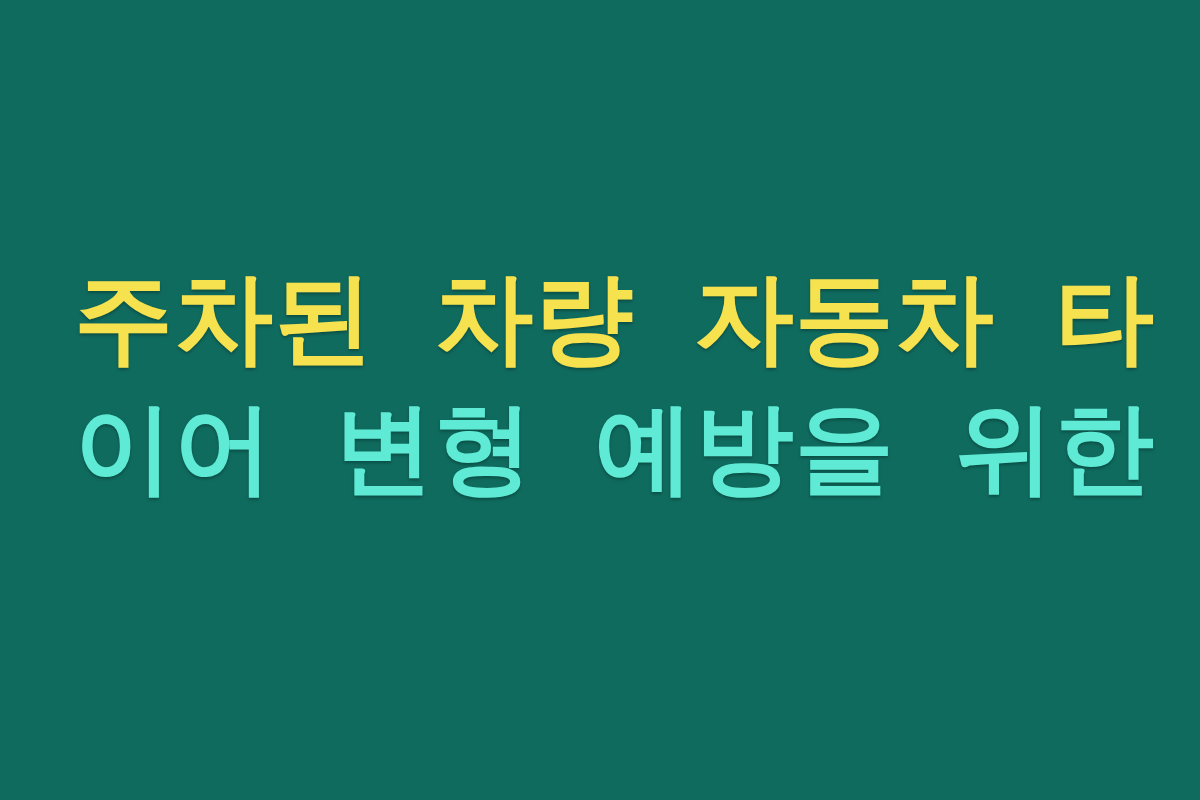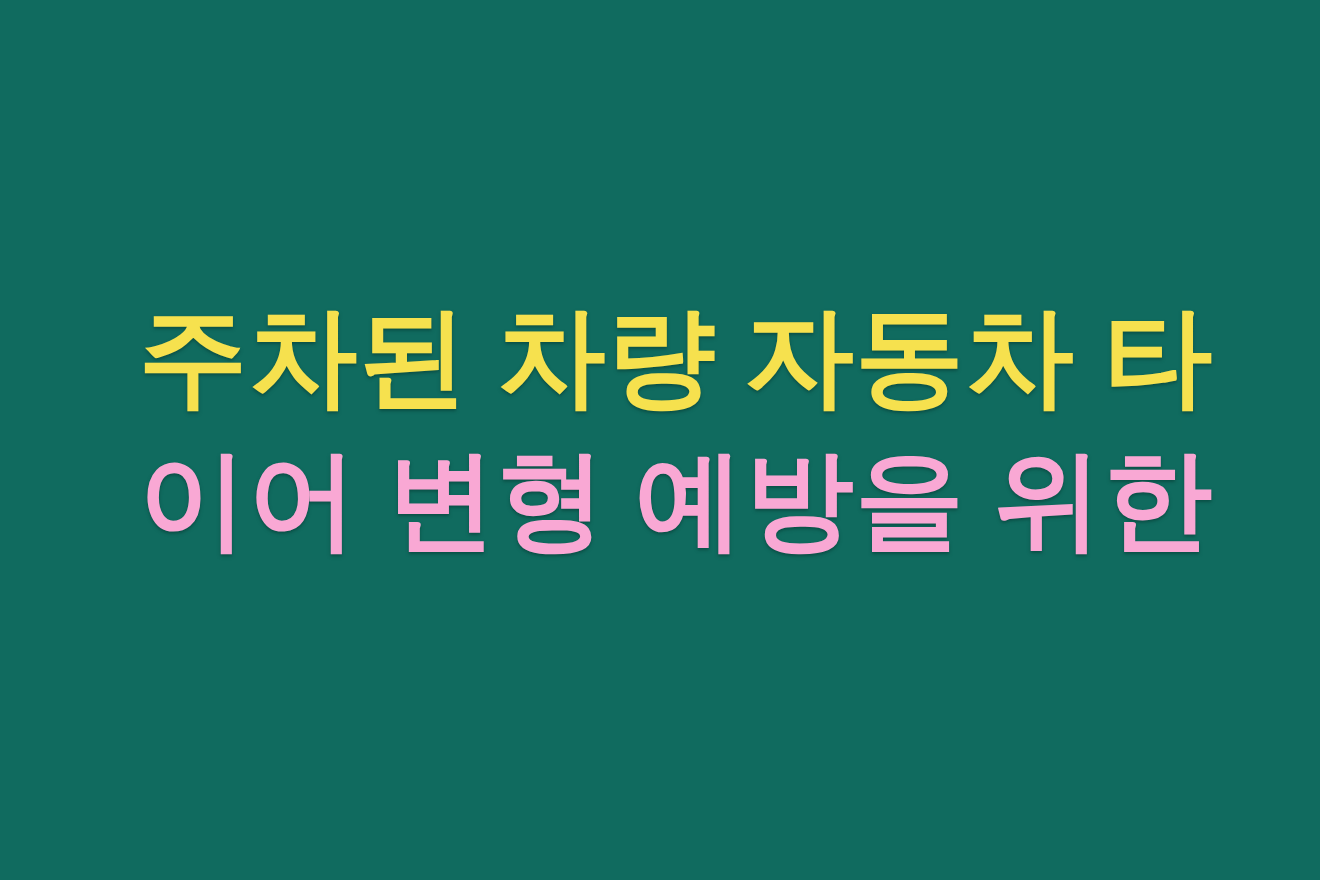--- a/index.html
+++ b/index.html
@@ -33,21 +33,21 @@
     flex-direction: column;
     align-items: center;
     justify-content: center;
     
     margin-top: -18px;
   }
 
   .headline-line {
     display: block;
     color: #F6E14E;
-    font-family: Liberation Serif, serif;
+    font-family: Liberation Mono, monospace;
     font-size: 98px;
     font-weight: 700;
     line-height: 130px;
     height: 130px;
     letter-spacing: 1px;
     white-space: nowrap;
     text-shadow: 0 2px 3px rgba(5, 55, 48, 0.55);
     margin-left: 29px;
   }
 
@@ -57,18 +57,18 @@
 </style>
 </head>
 <body>
 
 <div id="title-card" style="background-color: rgb(16, 107, 95);">
 
   <div id="headline-block">
 
     <span class="headline-line line-1" style="color: rgb(246, 225, 78);">주차된 차량 자동차 타</span>
 
-    <span class="headline-line line-2" style="color: #f9a8d4;">이어 변형 예방을 위한</span>
+    <span class="headline-line line-2" style="color: #5eead4;">이어 변형 예방을 위한</span>
 
 
   </div>
 
 </div>
 
 </body></html>

